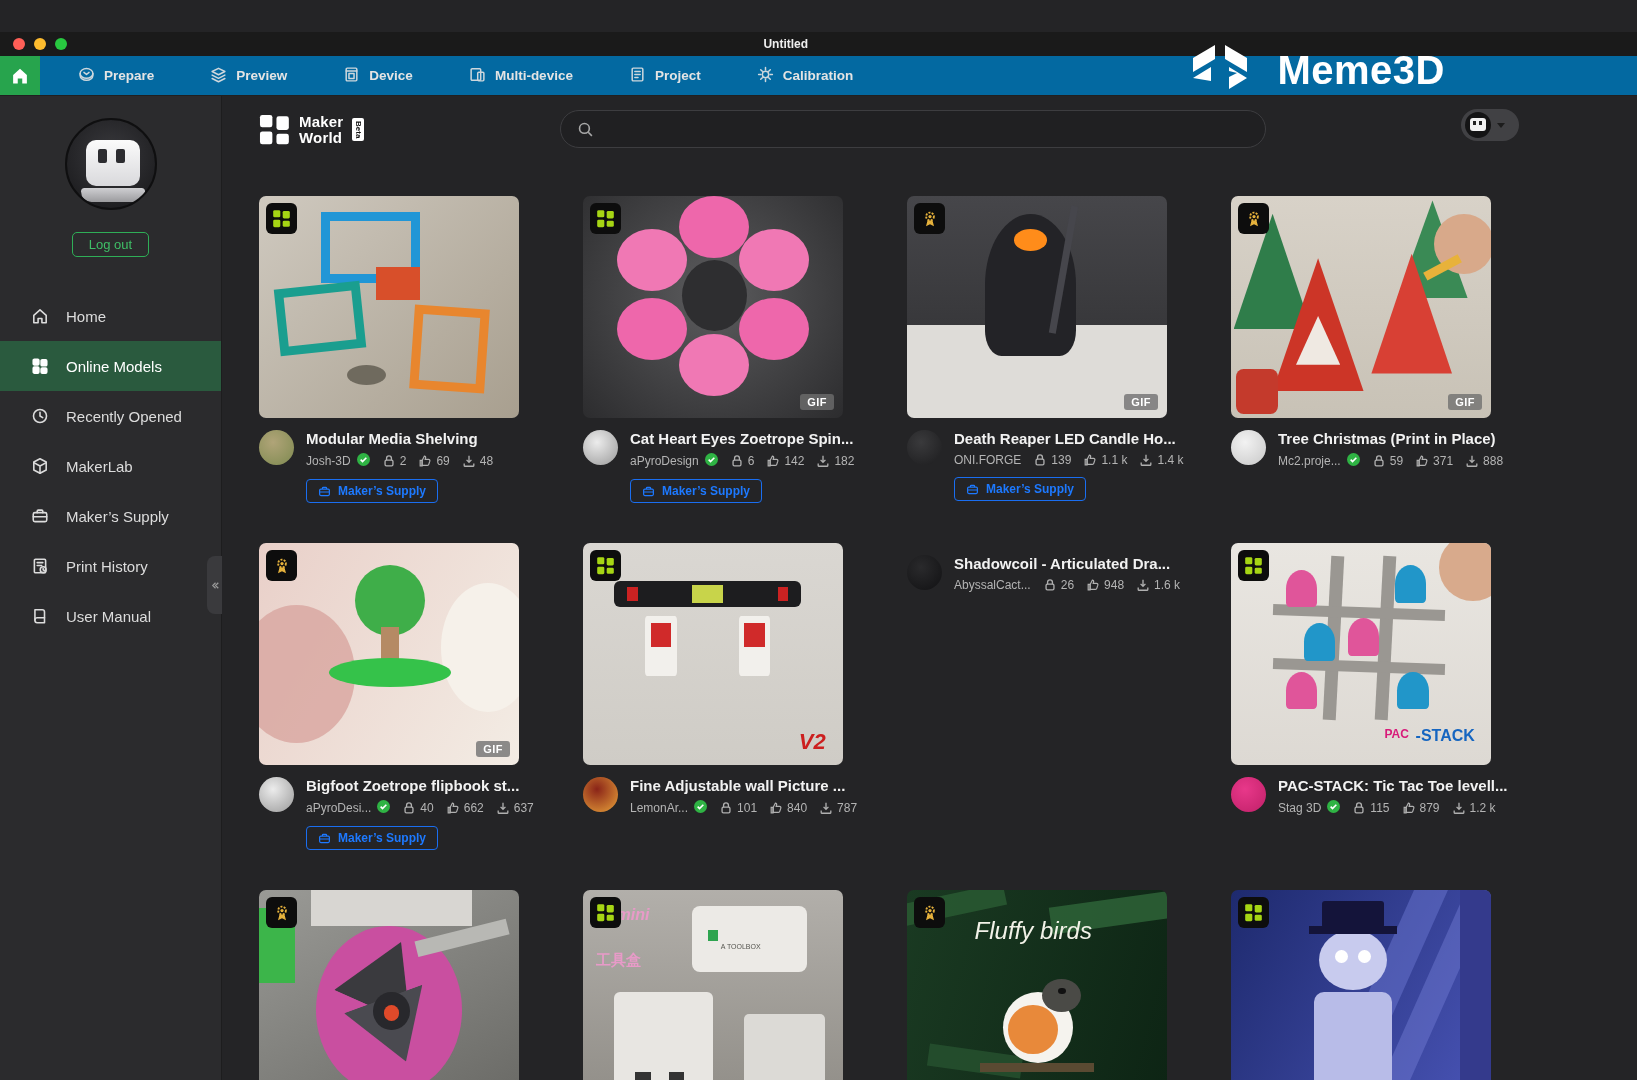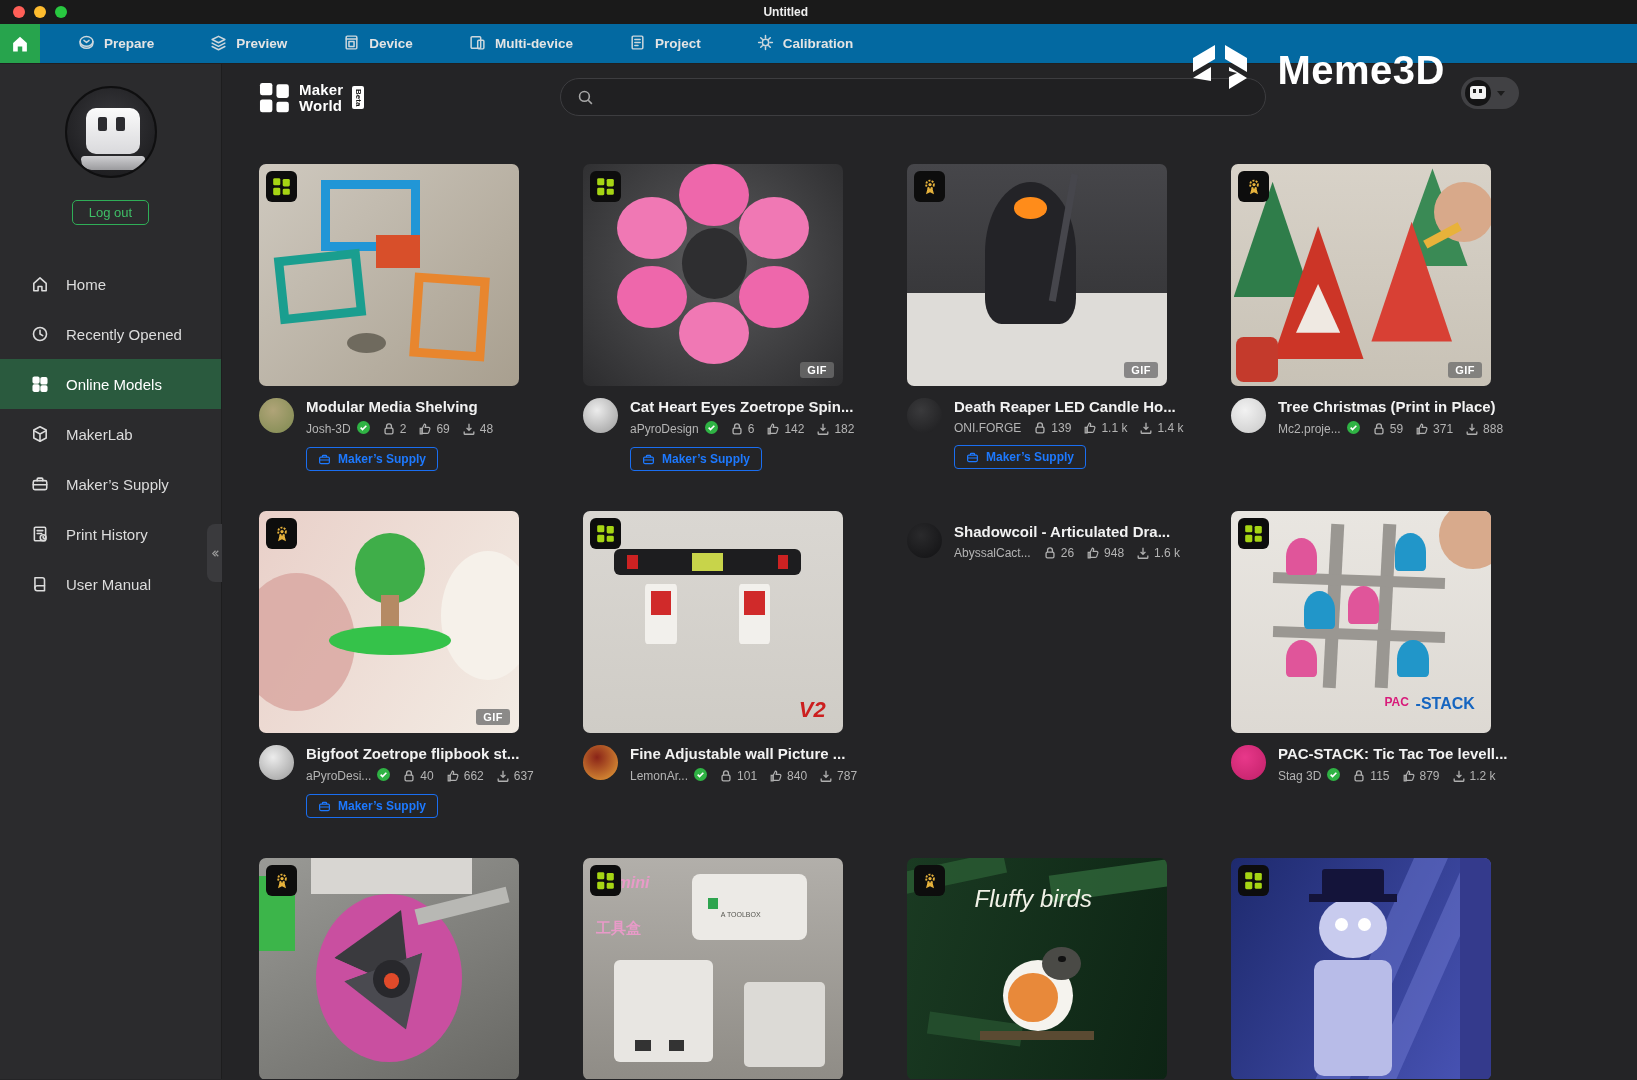--- a/index.html
+++ b/index.html
@@ -1,20 +1,20 @@
 <!DOCTYPE html>
 <html><head>
 <meta charset="utf-8">
 <style>
   * { box-sizing: border-box; margin: 0; padding: 0; }
   html,body { width:1637px; height:1080px; overflow:hidden; }
   body { background:#242426; font-family:"Liberation Sans",sans-serif; color:#e8e8e8; position:relative; }
 
   
-  .titlebar { height:24px; background:#1a1a1a; display:flex; align-items:center; position:relative; }
+  .titlebar { height:24px; background:#1a1a1a; display:flex; align-items:center; position:relative;margin-top:32px; }
   .lights { display:flex; gap:9px; padding-left:13px; }
   .light { width:12px; height:12px; border-radius:50%; }
   .win-title { position:absolute; left:48%; transform:translateX(-50%); font-size:12px; font-weight:bold; color:#efefef; }
 
   
   .tabbar { height:40px; background:#0369a1; display:flex; align-items:stretch; border-bottom:1px solid #202021;font-weight:bold; }
   .home-btn { width:40px; background:#27a44d; display:flex; align-items:center; justify-content:center; cursor:pointer; }
   .tabs { display:flex; align-items:center; padding-left:38px; gap:56px; }
   .tab { display:flex; align-items:center; gap:9px; font-size:13.5px; color:#e4e4e4; cursor:pointer; white-space:nowrap; }
   .tab svg { opacity:.9; }
@@ -154,40 +154,40 @@
     <div class="side-menu" id="side-menu">
   <div class="side-item">
     <span class="side-icon">
             <svg width="18" height="18" viewBox="0 0 16 16" fill="none" stroke="currentColor" stroke-width="1.4" stroke-linecap="round" stroke-linejoin="round">
               <path d="M2.5 7.4L8 2.5l5.5 4.9V14H9.7v-3.8H6.3V14H2.5z"></path>
             </svg>
           </span>
     <span class="side-label">Home</span>
   </div>
 
-  <div class="side-item">
-    <span class="side-icon">
-            <svg width="18" height="18" viewBox="0 0 16 16" fill="none" stroke="currentColor" stroke-width="1.4" stroke-linecap="round" stroke-linejoin="round">
-              <circle cx="8" cy="8" r="5.8"></circle>
-              <path d="M8 4.6V8l2.4 1.5"></path>
-            </svg>
-          </span>
-    <span class="side-label">Recently Opened</span>
-  </div>
-
   <div class="side-item active">
     <span class="side-icon">
             <svg width="18" height="18" viewBox="0 0 16 16" fill="none" stroke="currentColor" stroke-width="1.4" stroke-linecap="round" stroke-linejoin="round">
               <rect x="2" y="2" width="5" height="5" rx="1" fill="currentColor"></rect>
               <rect x="9" y="2.5" width="5" height="5.3" rx="1" fill="currentColor"></rect>
               <rect x="2" y="9" width="5" height="5.3" rx="1" fill="currentColor"></rect>
               <rect x="9" y="9.7" width="5" height="4.6" rx="1" fill="currentColor"></rect>
             </svg>
           </span>
     <span class="side-label">Online Models</span>
+  </div>
+
+  <div class="side-item">
+    <span class="side-icon">
+            <svg width="18" height="18" viewBox="0 0 16 16" fill="none" stroke="currentColor" stroke-width="1.4" stroke-linecap="round" stroke-linejoin="round">
+              <circle cx="8" cy="8" r="5.8"></circle>
+              <path d="M8 4.6V8l2.4 1.5"></path>
+            </svg>
+          </span>
+    <span class="side-label">Recently Opened</span>
   </div>
 
   <div class="side-item">
     <span class="side-icon">
             <svg width="18" height="18" viewBox="0 0 16 16" fill="none" stroke="currentColor" stroke-width="1.4" stroke-linecap="round" stroke-linejoin="round">
               <path d="M8 1.5l5.5 3v7l-5.5 3-5.5-3v-7z"></path>
               <path d="M8 8l5.5-3M8 8L2.5 5M8 8v6.5"></path>
             </svg>
           </span>
     <span class="side-label">MakerLab</span>

